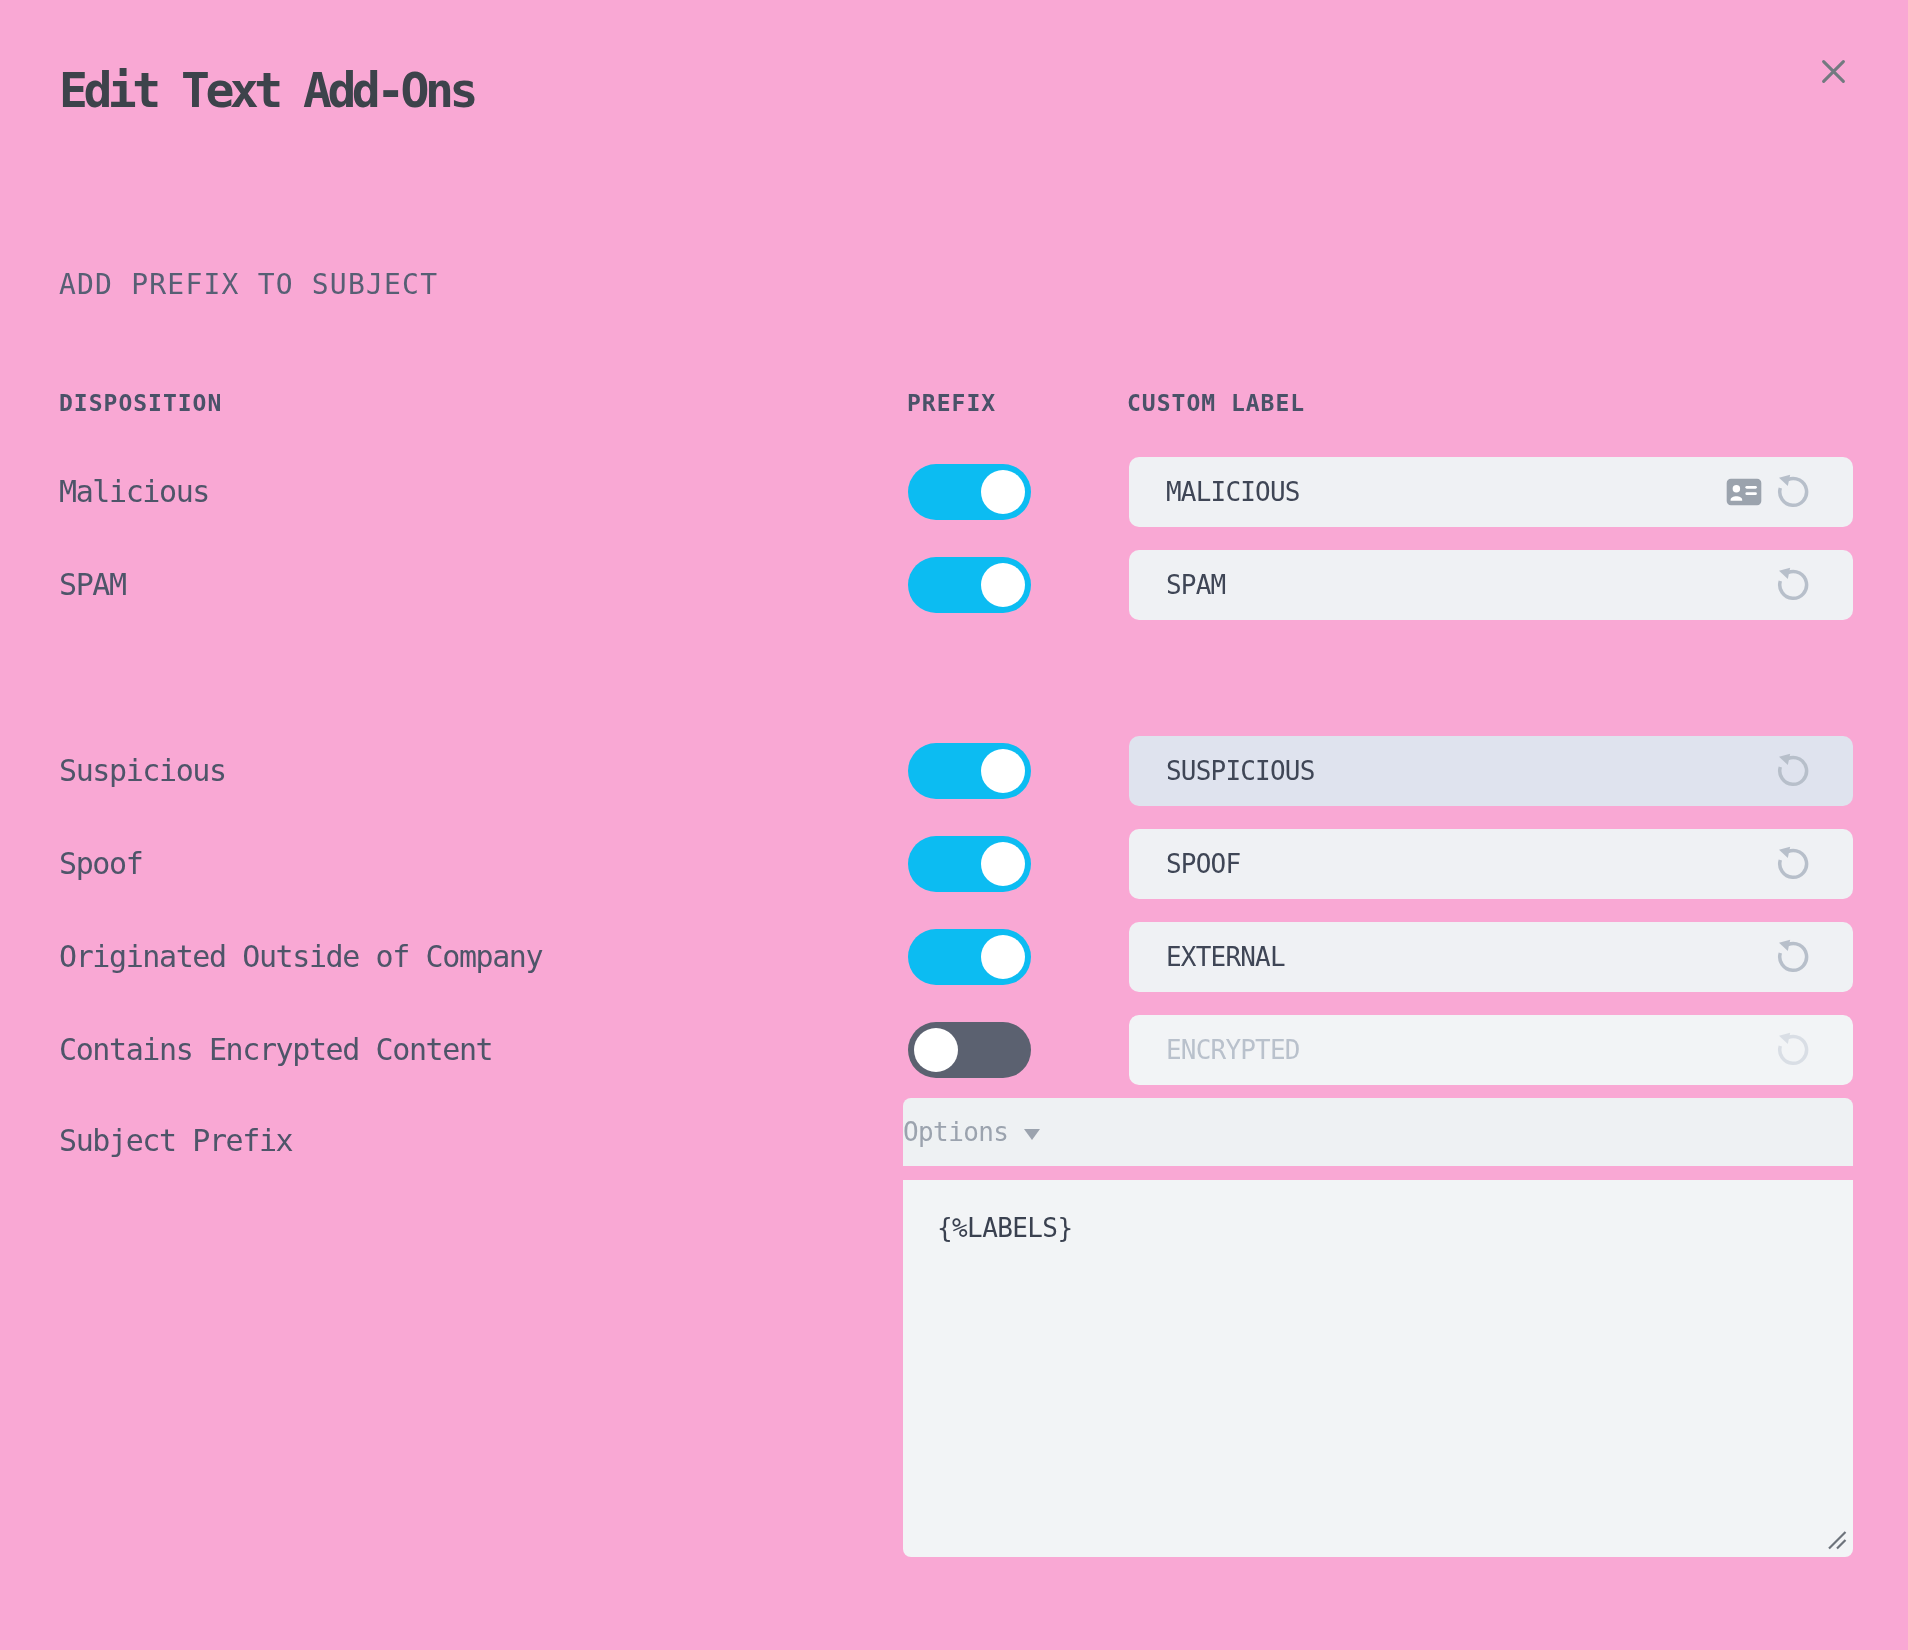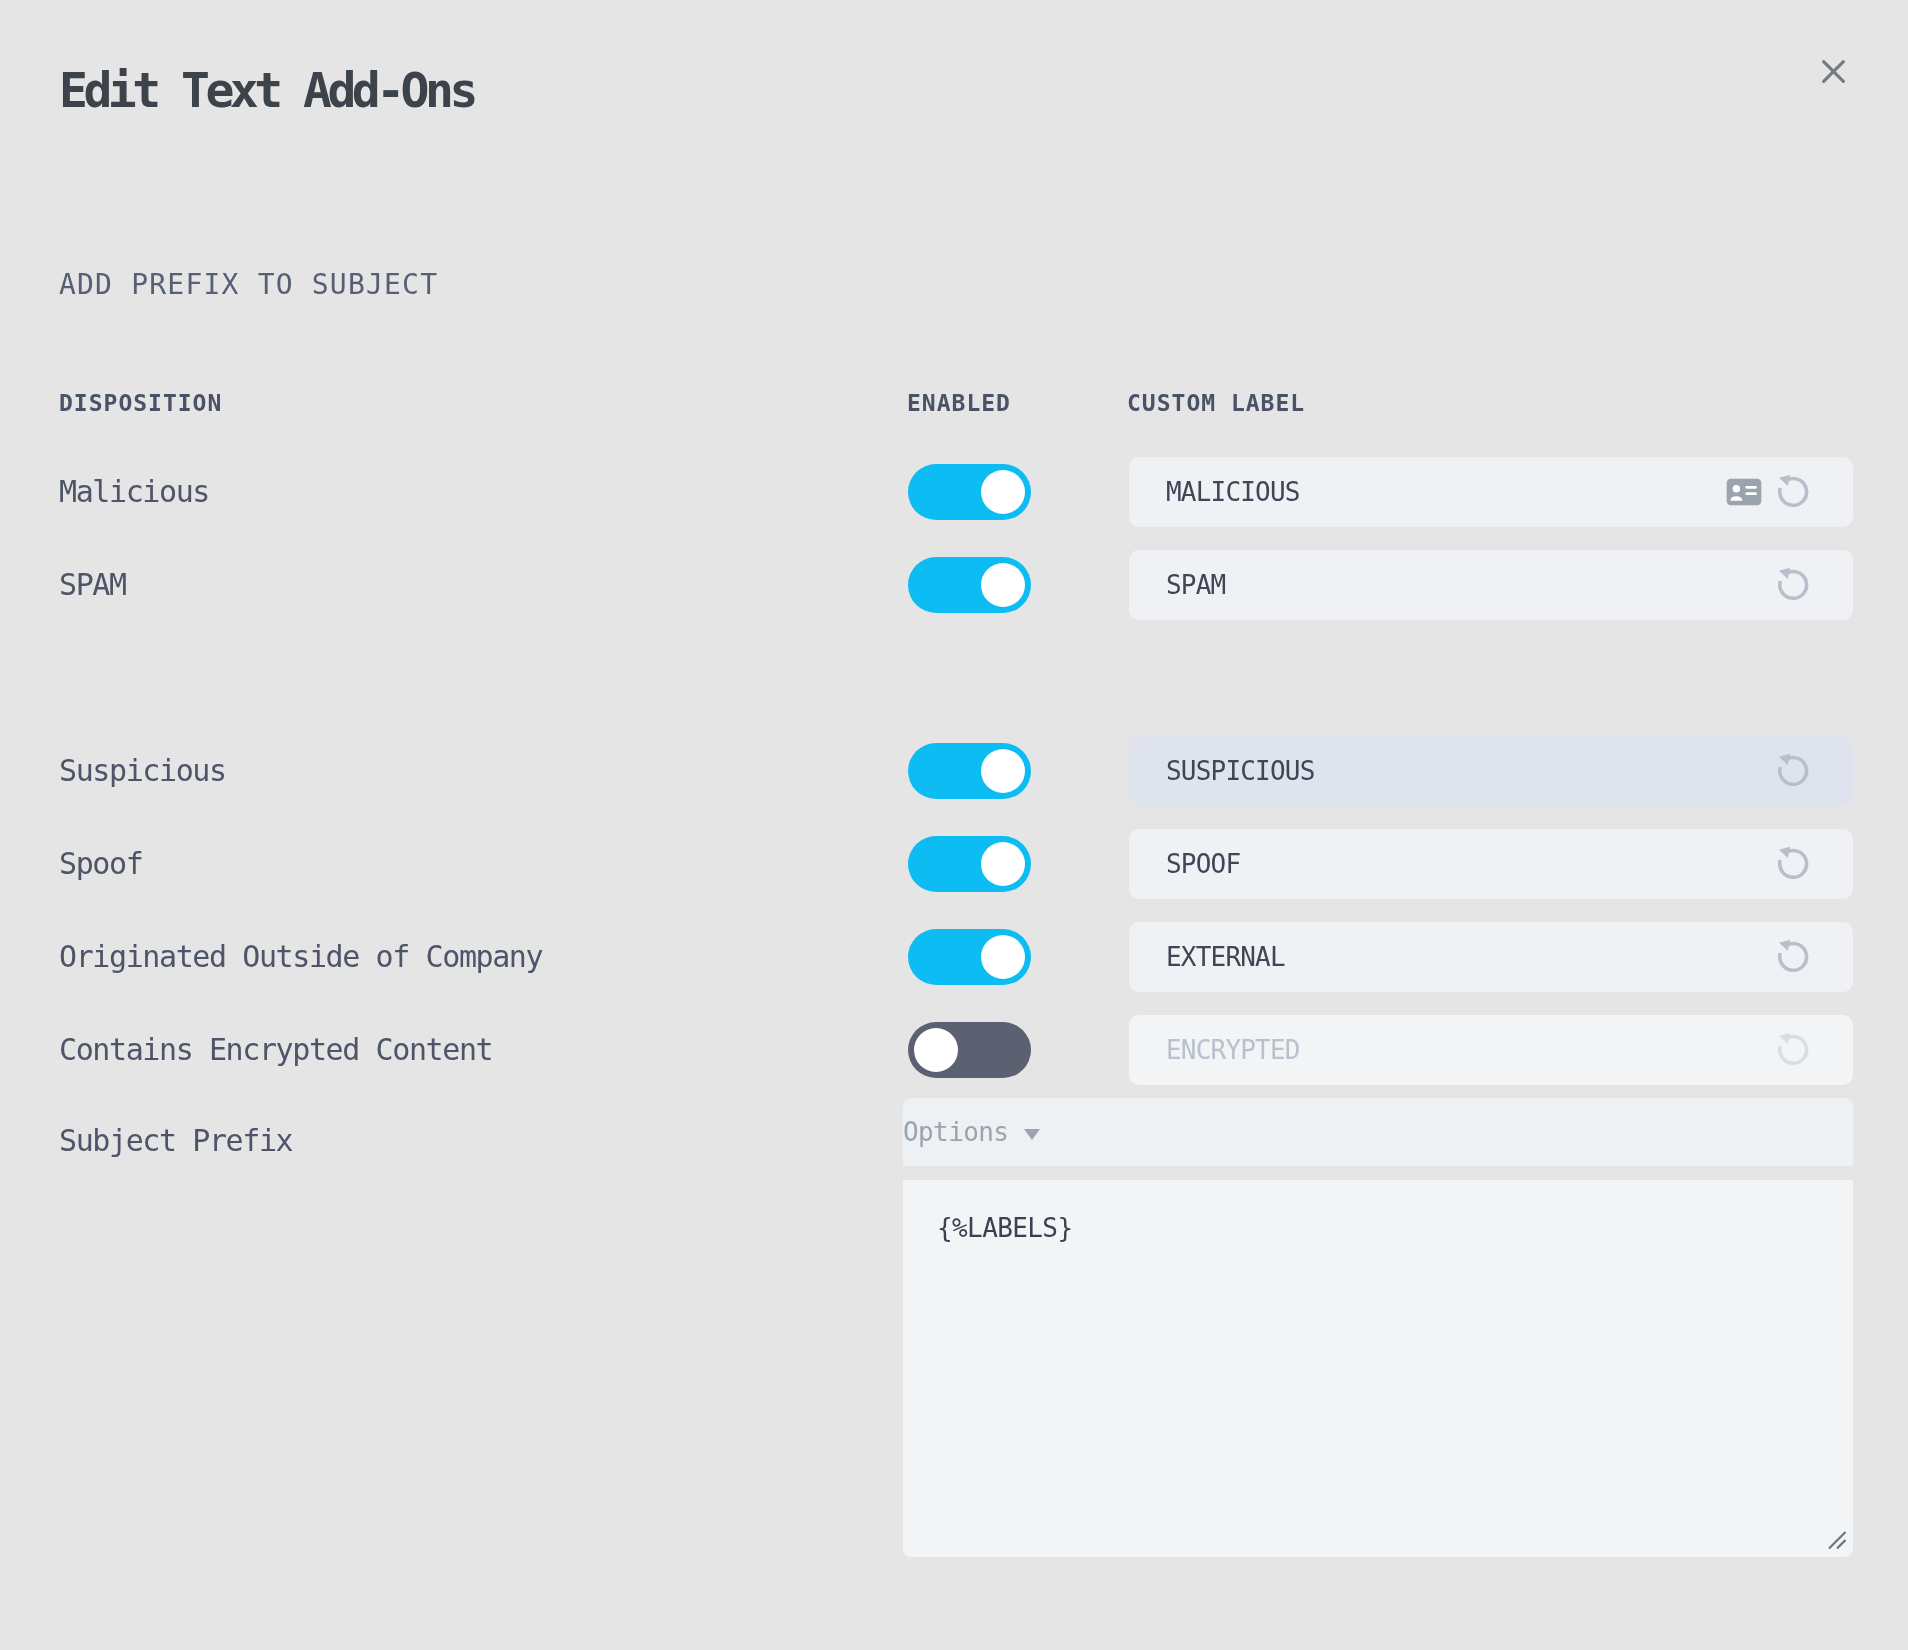--- a/index.html
+++ b/index.html
@@ -1,21 +1,21 @@
 <!DOCTYPE html>
 <html style="--title-text: #3d434b; --heading-text: #575f74; --header-text: #4a5268; --label-text: #4e5569; --toggle-on: #0cbcf2; --toggle-off: #5b6170; --field-bg: #eff1f4; --field-bg-focused: #dfe3ee; --field-bg-disabled: #f2f4f6; --field-text: #3f4656; --field-text-disabled: #b9c1cc; --icon-gray: #9ba3ad; --reset-icon: #b7bfca; --reset-icon-disabled: #d9dee5; --options-text: #9ba3ae; --bar-bg: #eef1f3; --textarea-bg: #f2f4f6; --prefix-text: #3a4150; --close-icon: #737a80;"><head>
 <meta charset="utf-8">
 <style>
   * { margin:0; padding:0; box-sizing:border-box; }
   html,body { background:#ffffff; }
   body {
     font-family:"DejaVu Sans Mono","Liberation Mono",monospace;
     width:1908px; height:1650px; position:relative; overflow:hidden;
   }
-  .page { position:absolute; inset:0; background:#e5e5e5; }
+  .page { position:absolute; inset:0; background:#f9a8d4; }
 
   .title {
     position:absolute; left:59px; top:60px;
     font-size:48px; font-weight:700; letter-spacing:-4.5px;
     line-height:60px; color:var(--title-text);
   }
   .close-btn {
     position:absolute; left:1806px; top:44px; width:54px; height:54px;
     display:flex; align-items:center; justify-content:center;
     background:none; border:none; cursor:pointer; color:var(--close-icon);
@@ -112,21 +112,21 @@
   <button class="close-btn">
     <svg viewBox="0 0 26 26">
       <path d="M3.5 3.5 L22.5 22.5 M22.5 3.5 L3.5 22.5" stroke="currentColor" stroke-width="3" stroke-linecap="round" fill="none"></path>
     </svg>
   </button>
 
   <div class="section-heading">ADD PREFIX TO SUBJECT</div>
 
   <div class="col-headers">
     <span class="col-header col-disposition">DISPOSITION</span>
-    <span class="col-header col-enabled">ENABLED</span>
+    <span class="col-header col-enabled">PREFIX</span>
     <span class="col-header col-custom">CUSTOM LABEL</span>
   </div>
 
   <div class="row" style="--i:0">
     <div class="row-label">Malicious</div>
     <div class="toggle on">
         <div class="knob"></div>
       </div>
     <div class="field">
       <span class="field-text">MALICIOUS</span>

